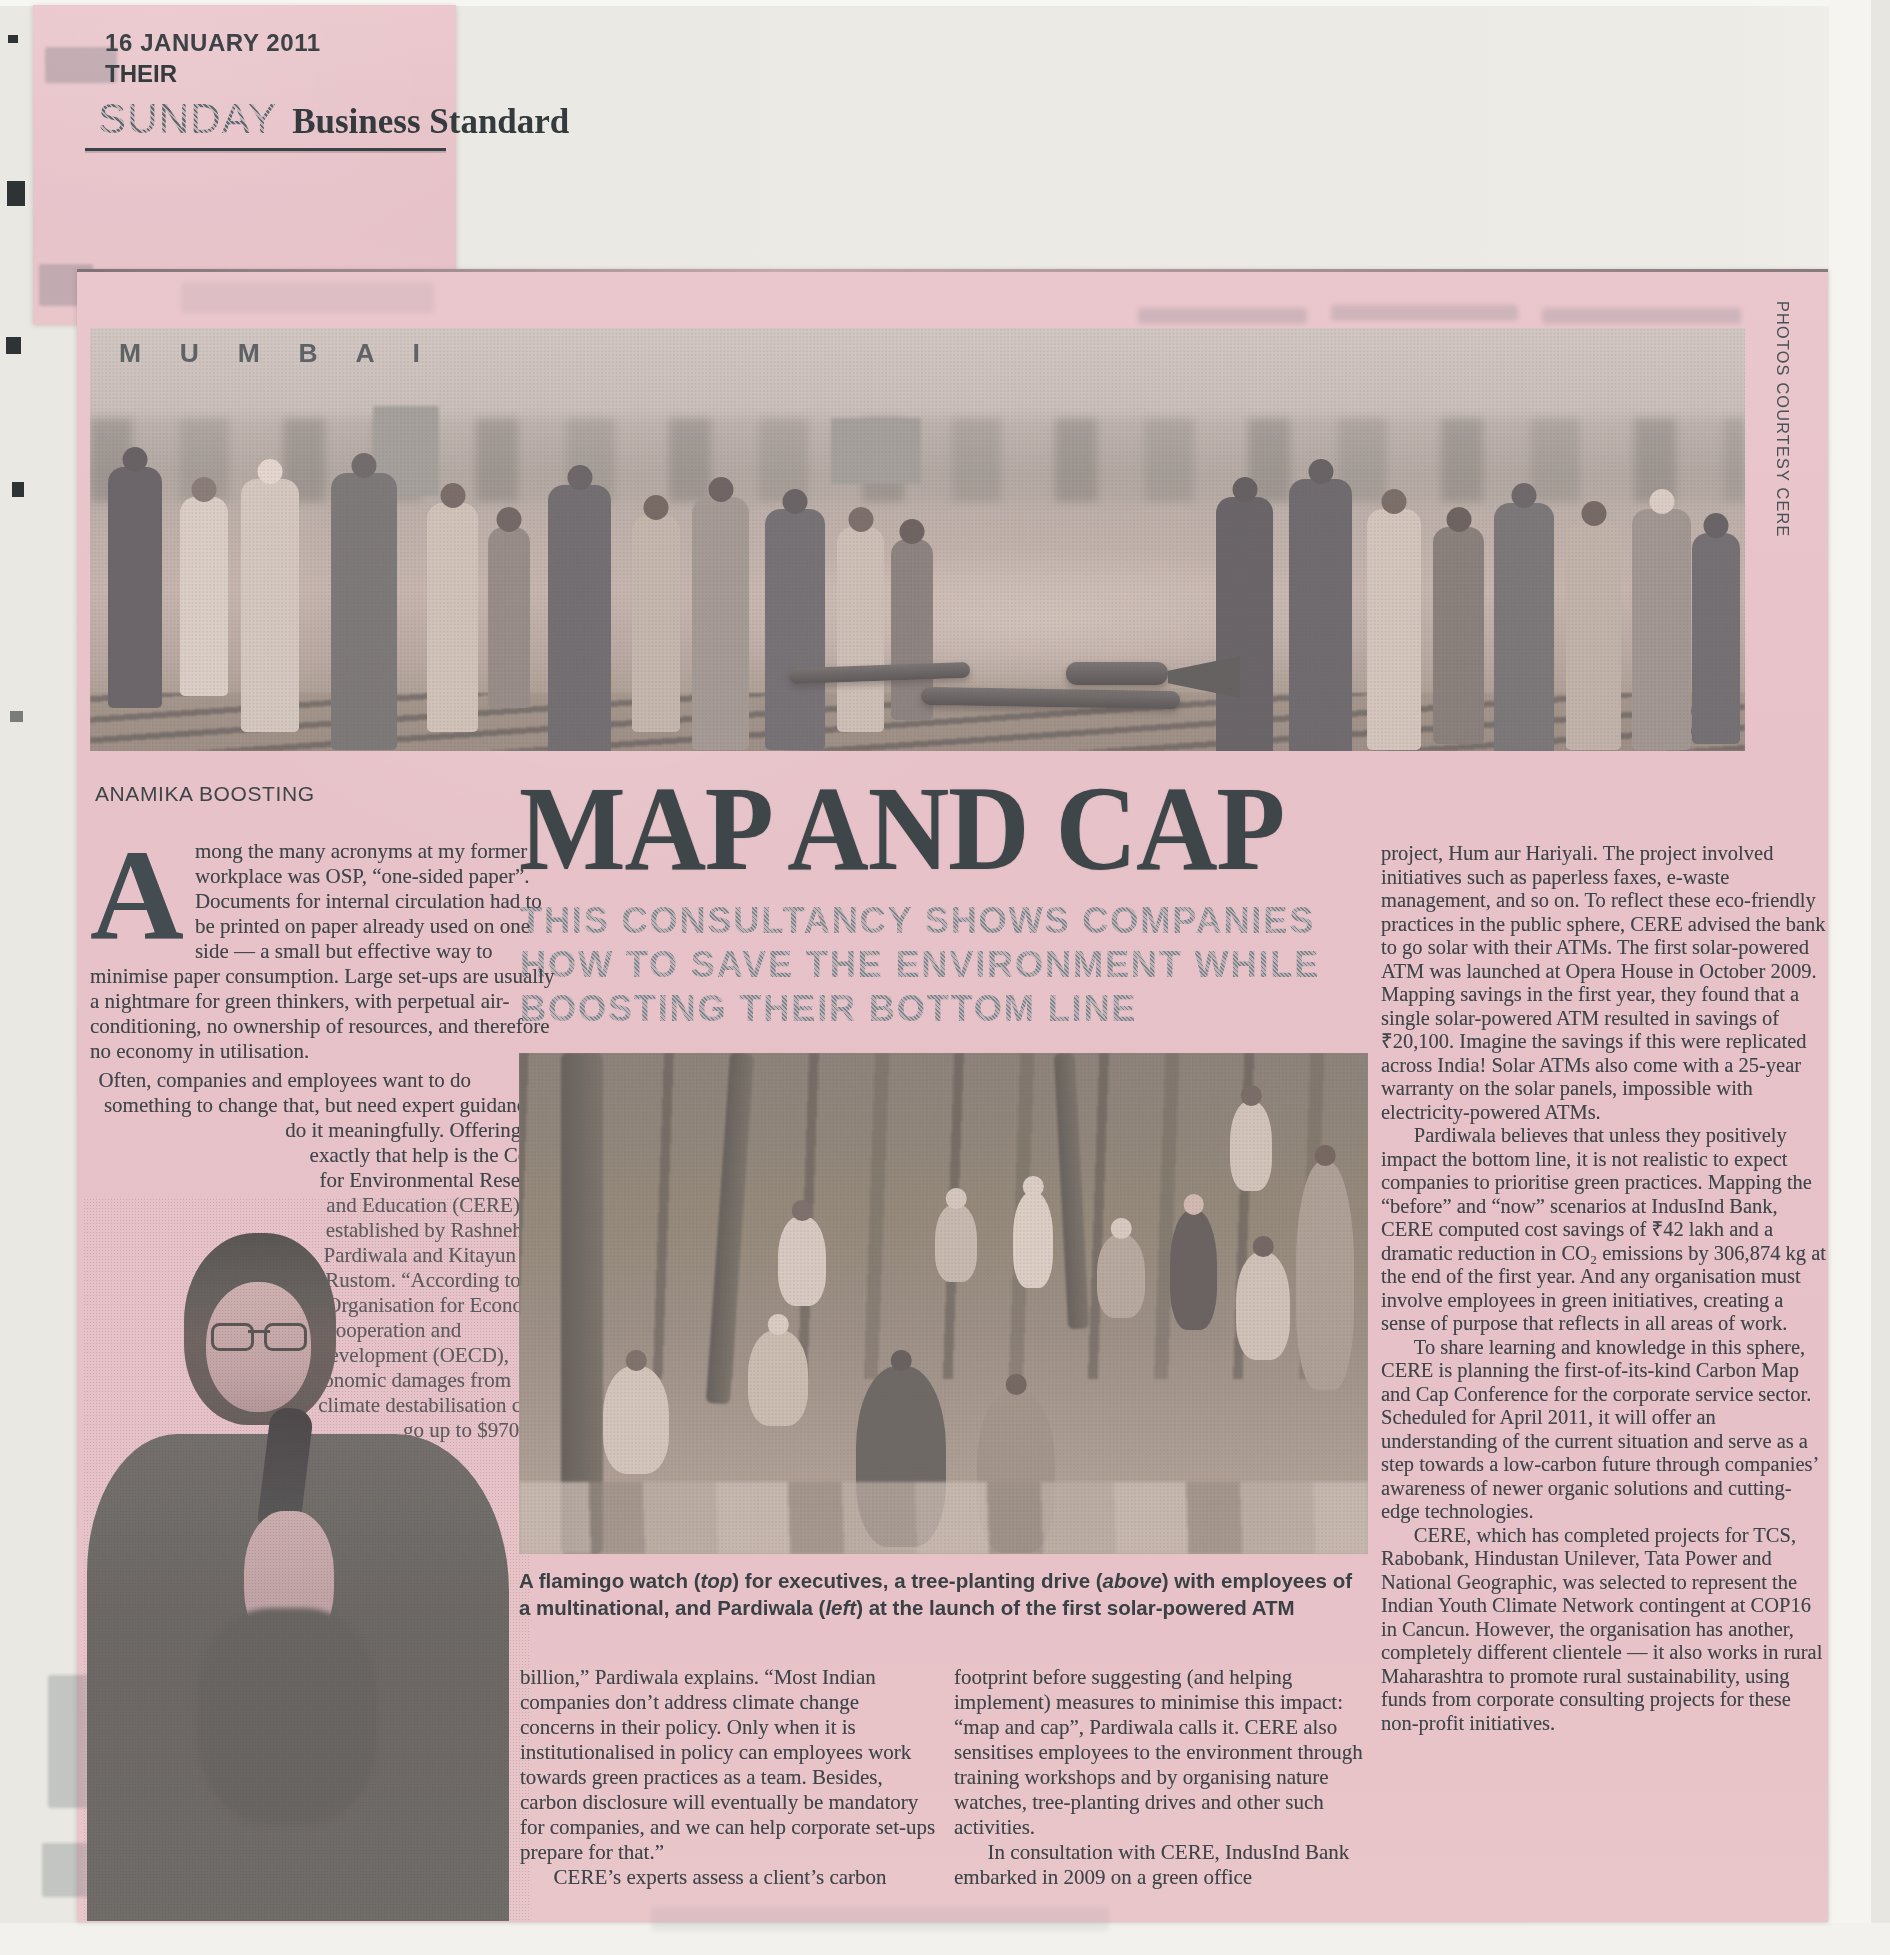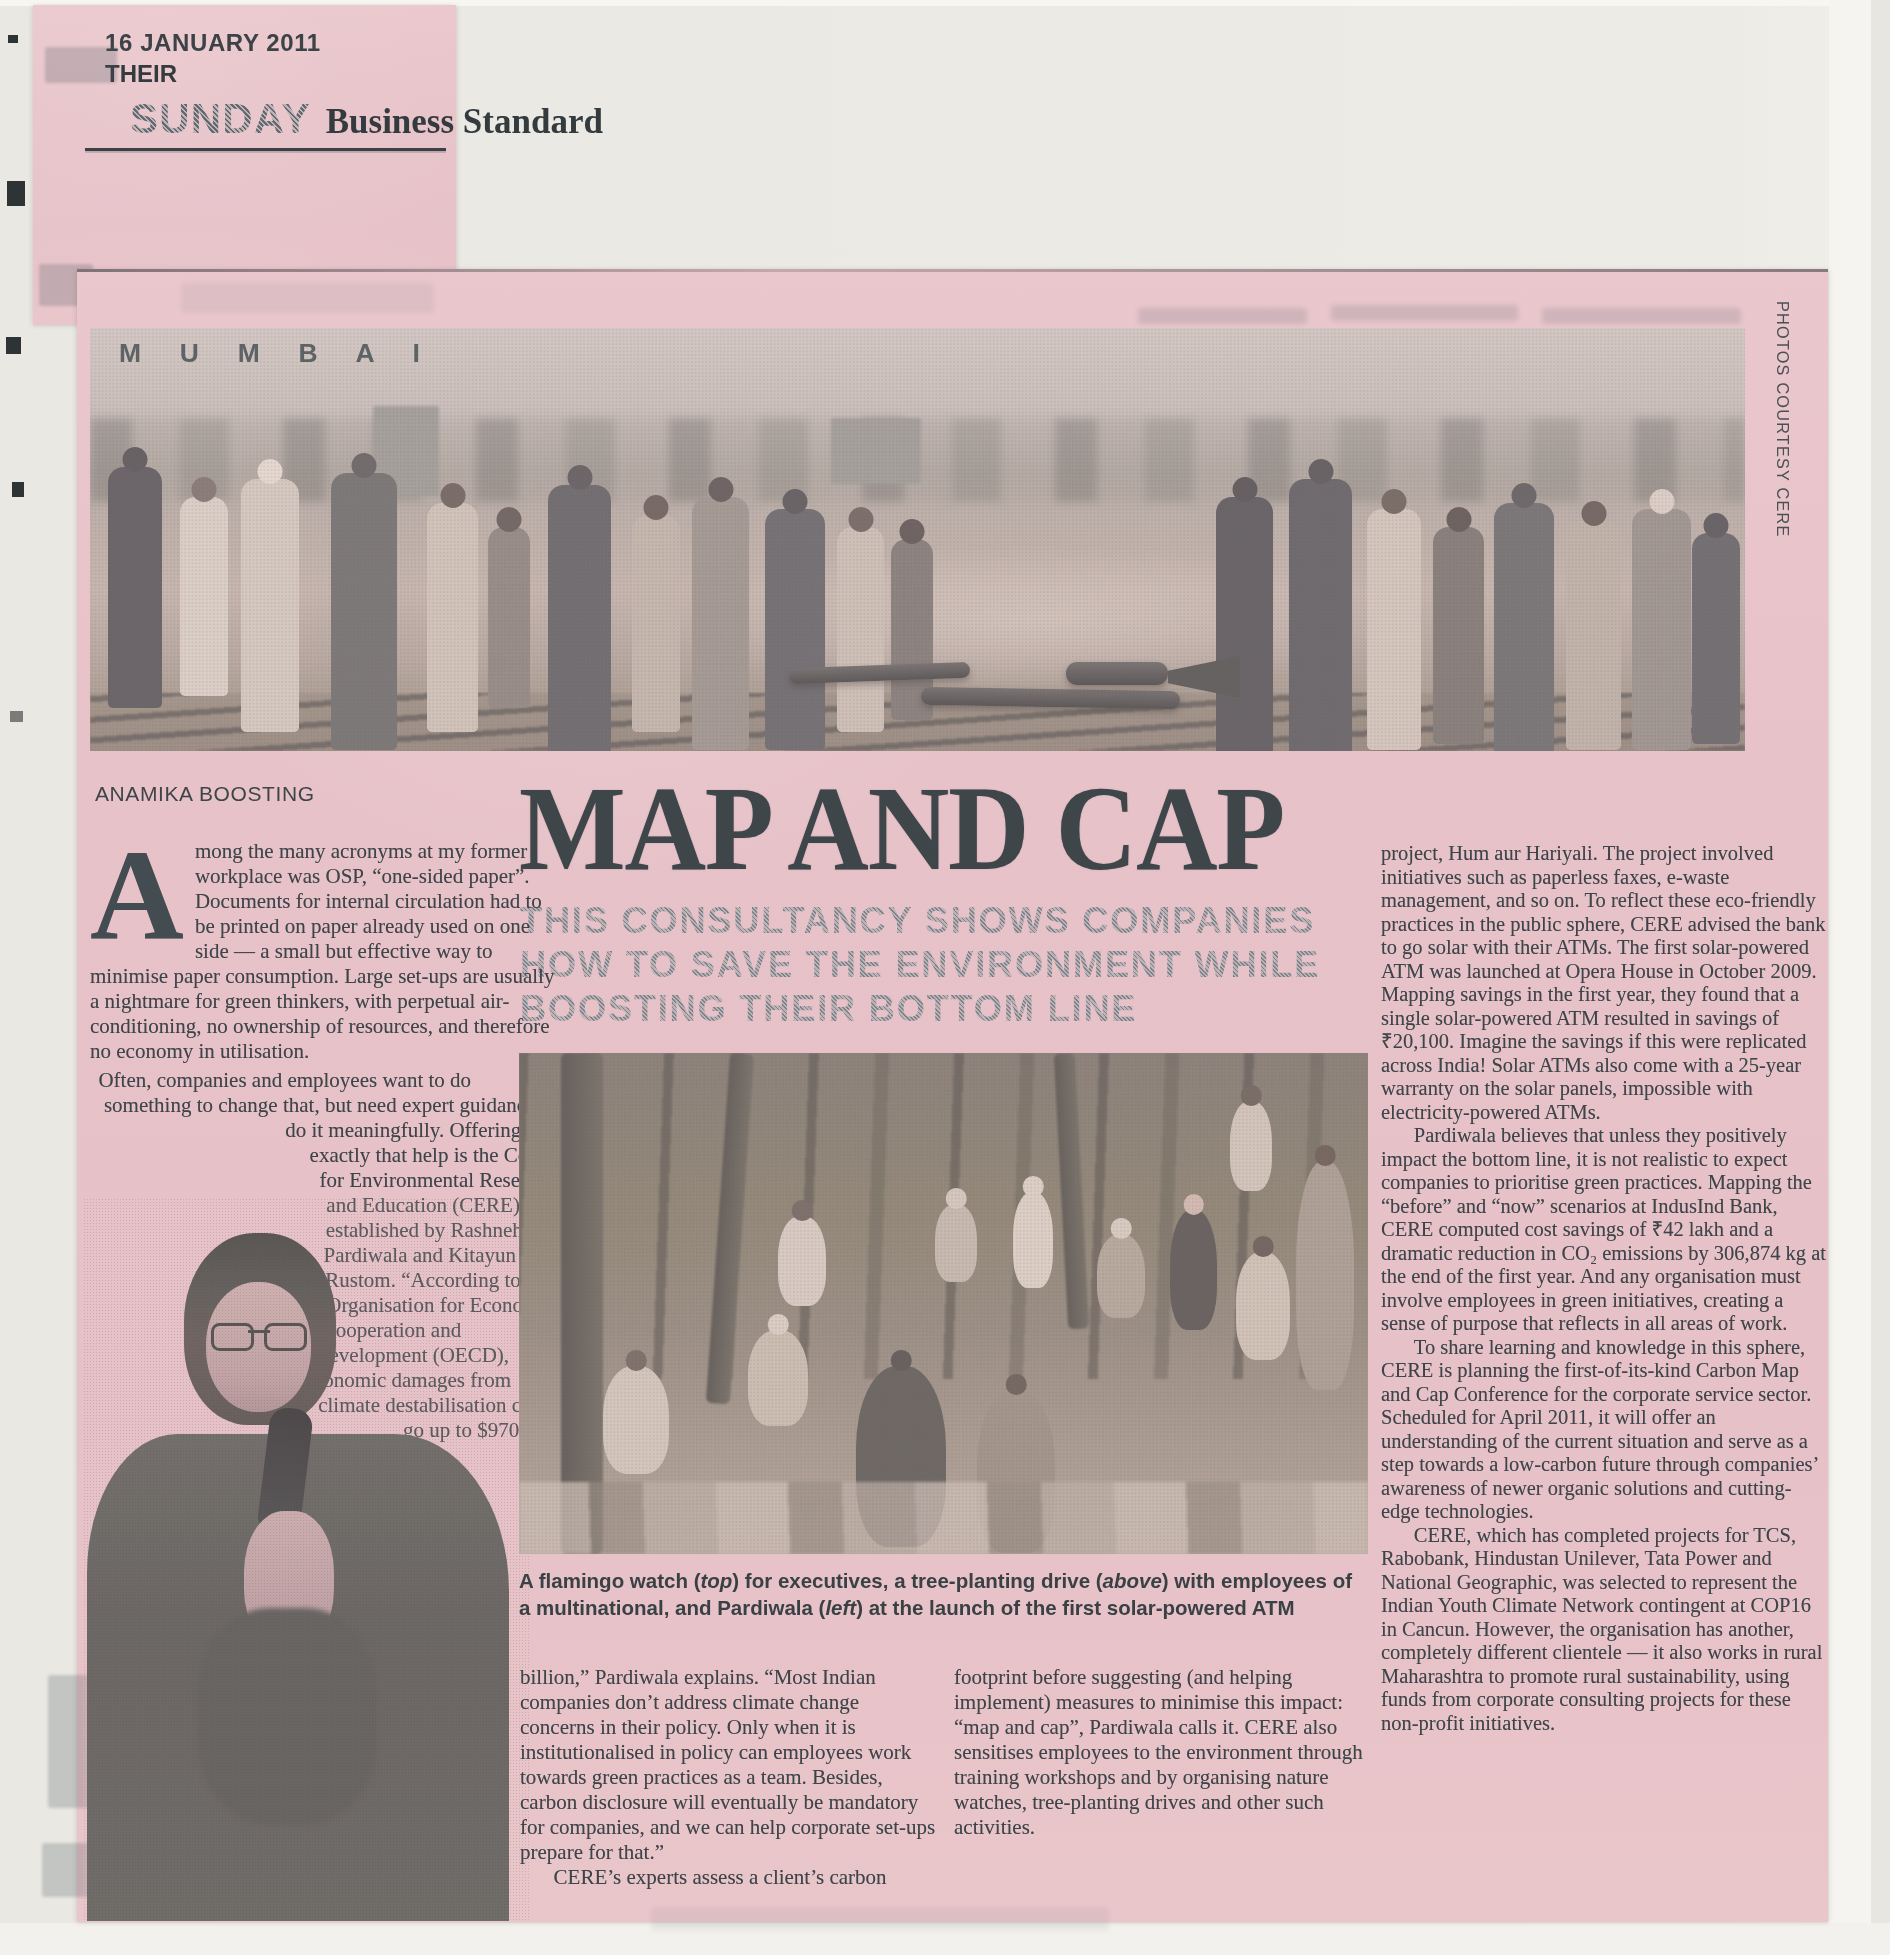--- a/index.html
+++ b/index.html
@@ -22,22 +22,22 @@
   .main-clip{position:absolute;left:77px;top:269px;width:1751px;height:1653px;}
   .main-clip::before{content:"";position:absolute;left:0;top:0;width:100%;height:3px;
      background:linear-gradient(90deg,rgba(40,45,48,.55),rgba(40,45,48,.2) 40%,rgba(40,45,48,.5));filter:blur(0.6px);}
 
   
   .mast-date{position:absolute;left:72px;top:24px;font-family:"Liberation Sans",sans-serif;
      font-weight:bold;font-size:24px;color:#3c4246;letter-spacing:0.6px;}
   .mast-city{position:absolute;left:72px;top:55px;font-family:"Liberation Sans",sans-serif;
      font-weight:bold;font-size:24px;color:#343a3e;}
   .mast-line{position:absolute;left:65px;top:90px;white-space:nowrap;}
-  .mast-sunday{font-family:"Liberation Sans",sans-serif;font-weight:bold;font-size:42px;
-     color:#8e979b;letter-spacing:1.2px;margin-left:32px;}
+  .mast-sunday{font-family:"Liberation Sans",sans-serif;font-weight:normal;font-size:42px;
+     color:#8e979b;letter-spacing:1.2px;}
   @supports (-webkit-background-clip:text){
     .mast-sunday{background-image:repeating-linear-gradient(45deg,#5f6b70 0 1.8px,#c3b2b6 1.8px 3.6px);
       -webkit-background-clip:text;background-clip:text;color:transparent;}
   }
   .mast-paper{font-family:"Liberation Serif",serif;font-weight:bold;font-size:35px;color:#343b3f;margin-left:15px;}
   .mast-rule{position:absolute;left:52px;top:143px;width:361px;height:3.6px;background:#3b4245;box-shadow:0 1.8px 0 rgba(59,66,69,.25);}
 
   
   .mark{position:absolute;background:#2e3336;}
   .smudge{position:absolute;background:rgba(80,92,100,.25);filter:blur(1.8px);border-radius:2.4px;}
@@ -332,20 +332,21 @@
   <div class="caption">
     <span>A flamingo watch (</span><span class="it">top</span><span>) for executives, a tree-planting drive (</span><span class="it">above</span><span>) with employees of a multinational, and Pardiwala (</span><span class="it">left</span><span>) at the launch of the first solar-powered ATM</span>
   </div>
 
   <div class="colA bodytext">
     <p>billion,” Pardiwala explains. “Most Indian companies don’t address climate change concerns in their policy. Only when it is institutionalised in policy can employees work towards green practices as a team. Besides, carbon disclosure will eventually be mandatory for companies, and we can help corporate set-ups prepare for that.”</p>
     <p class="ind">CERE’s experts assess a client’s carbon</p>
   </div>
   <div class="colB bodytext">
     <p>footprint before suggesting (and helping implement) measures to minimise this impact: “map and cap”, Pardiwala calls it. CERE also sensitises employees to the environment through training workshops and by organising nature watches, tree-planting drives and other such activities.</p>
+    <p class="ind">In consultation with CERE, IndusInd Bank embarked in 2009 on a green office</p>
   </div>
 
   <div class="rightcol bodytext">
     <p>project, Hum aur Hariyali. The project involved initiatives such as paperless faxes, e-waste management, and so on. To reflect these eco-friendly practices in the public sphere, CERE advised the bank to go solar with their ATMs. The first solar-powered ATM was launched at Opera House in October 2009. Mapping savings in the first year, they found that a single solar-powered ATM resulted in savings of ₹20,100. Imagine the savings if this were replicated across India! Solar ATMs also come with a 25-year warranty on the solar panels, impossible with electricity-powered ATMs.</p>
     <p class="ind">Pardiwala believes that unless they positively impact the bottom line, it is not realistic to expect companies to prioritise green practices. Mapping the “before” and “now” scenarios at IndusInd Bank, CERE computed cost savings of ₹42 lakh and a dramatic reduction in CO₂ emissions by 306,874 kg at the end of the first year. And any organisation must involve employees in green initiatives, creating a sense of purpose that reflects in all areas of work.</p>
     <p class="ind">To share learning and knowledge in this sphere, CERE is planning the first-of-its-kind Carbon Map and Cap Conference for the corporate service sector. Scheduled for April 2011, it will offer an understanding of the current situation and serve as a step towards a low-carbon future through companies’ awareness of newer organic solutions and cutting-edge technologies.</p>
     <p class="ind">CERE, which has completed projects for TCS, Rabobank, Hindustan Unilever, Tata Power and National Geographic, was selected to represent the Indian Youth Climate Network contingent at COP16 in Cancun. However, the organisation has another, completely different clientele — it also works in rural Maharashtra to promote rural sustainability, using funds from corporate consulting projects for these non-profit initiatives.</p>
   </div>
 
 </div>

